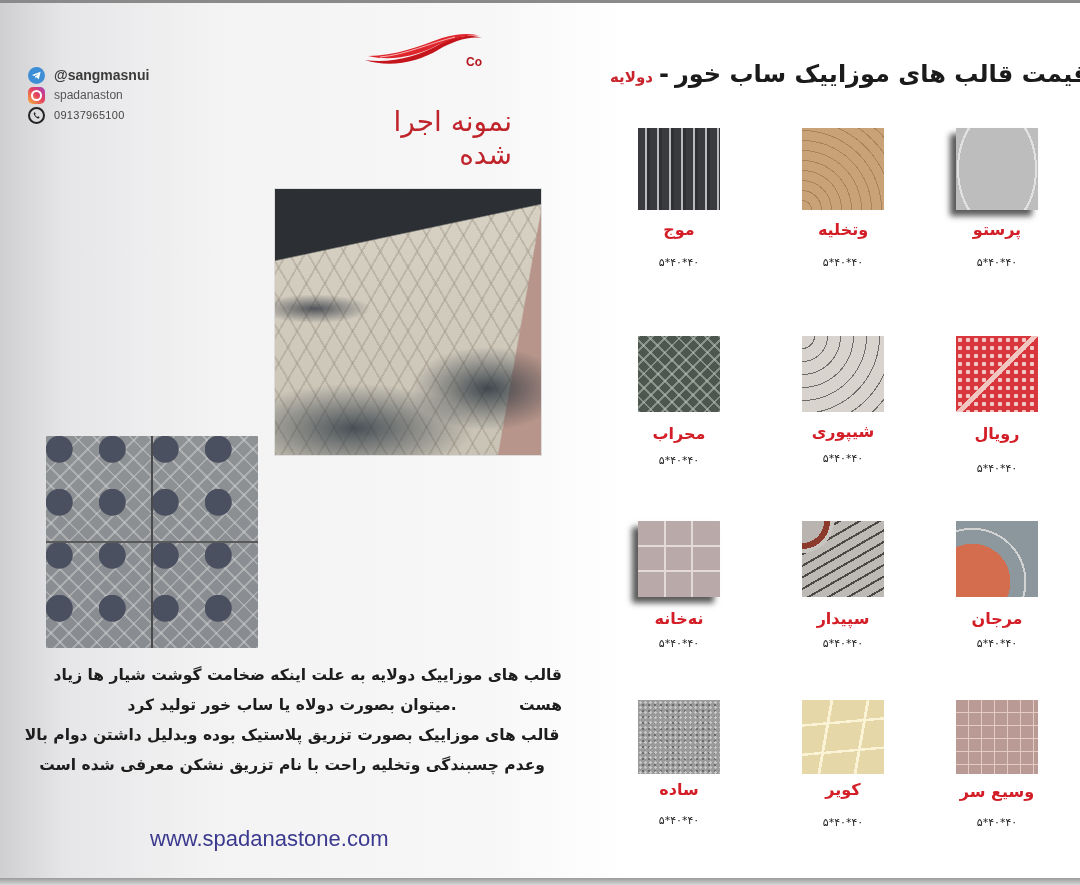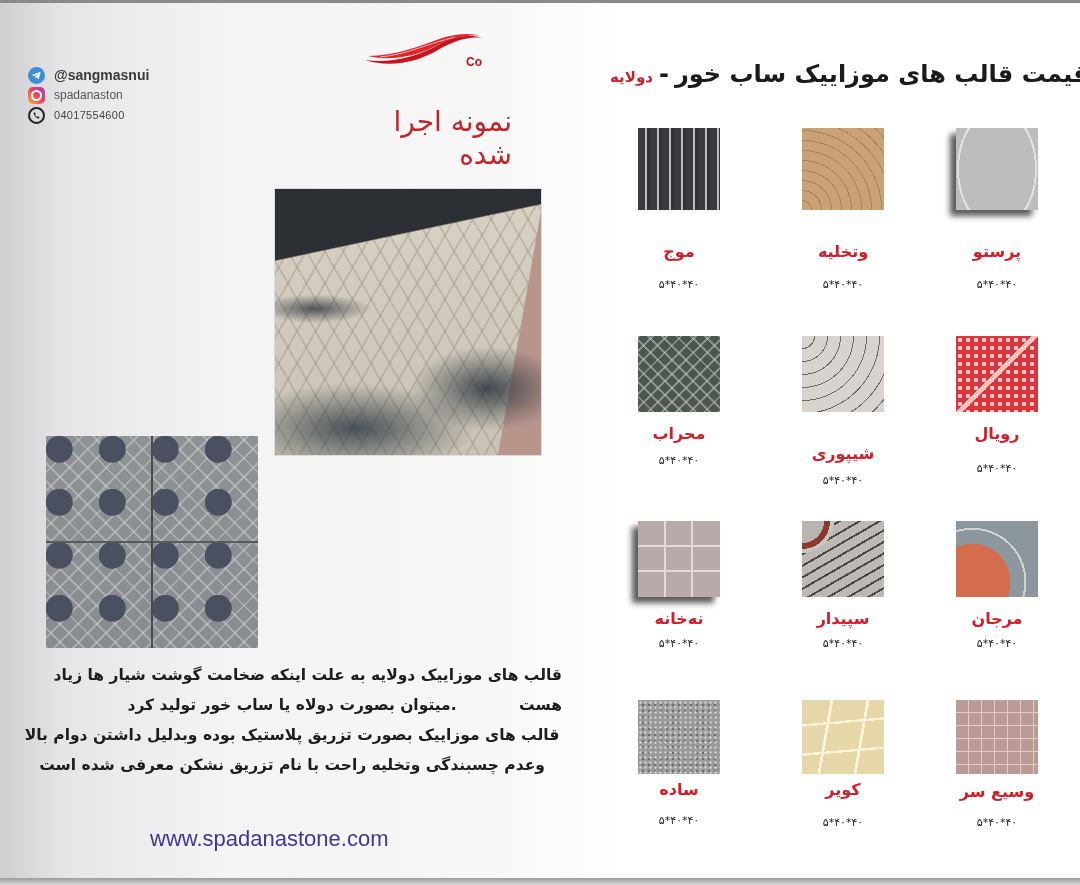--- a/index.html
+++ b/index.html
@@ -65,21 +65,21 @@
   
   .title { position: absolute; left: 610px; top: 60px; width: 500px; direction: rtl; text-align: left; white-space: nowrap; }
   .title-main { font-size: 24px; font-weight: bold; color: #1b1b1b; }
   .title-dash { font-size: 24px; font-weight: bold; color: #1b1b1b; margin: 0 6px; }
   .title-sub { font-size: 15px; font-weight: bold; color: #c8222a; }
 
   
   .tile-cell { position: absolute; width: 150px; text-align: center; }
   .swatch { width: 82px; height: 82px; margin: 0 auto; }
   .swatch.shadow { box-shadow: -6px 6px 6px rgba(0,0,0,.65); }
-  .tile-name { direction: rtl; color: #d41e27; font-weight: bold; font-size: 16px; margin-top: 32px; height: 22px; }
+  .tile-name { direction: rtl; color: #d41e27; font-weight: bold; font-size: 16px; margin-top: 10px; height: 22px; }
   .tile-size { direction: rtl; color: #222; font-size: 11px; font-weight: normal; letter-spacing: 1px; margin-top: 14px; }
 
   .sw-moj { background: repeating-linear-gradient(90deg, #3a3b3e 0 7px, #b9babb 7px 9px, #2f3033 9px 12px); }
   .sw-atlasi { background: repeating-radial-gradient(circle at 0% 100%, #c9a277 0 9px, #a9835c 9px 10px), #c4a078; }
   .sw-presto { background: radial-gradient(ellipse 40px 60px at 50% 50%, rgba(0,0,0,0) 0 38px, #e1e1e1 38px 40px, rgba(0,0,0,0) 40px), #bdbdbe; }
   .sw-mehrab { background: repeating-linear-gradient(45deg, rgba(185,195,185,.55) 0 2px, rgba(0,0,0,0) 2px 10px), repeating-linear-gradient(-45deg, rgba(185,195,185,.55) 0 2px, rgba(0,0,0,0) 2px 10px), #4e5650; }
   .sw-sheypuri { background: repeating-radial-gradient(circle at 0% 0%, #d9d3cd 0 12px, #6c6a68 12px 13px), #d8d2cc; }
   .sw-royal { background: radial-gradient(circle, #f2c9c6 0 2px, rgba(0,0,0,0) 2.5px) 0 0 / 8px 8px, linear-gradient(135deg, #d9373e 0 48%, #f0c3bd 48% 52%, #d8353c 52%); }
   .sw-nohkhane { background: linear-gradient(90deg, rgba(0,0,0,0) 32%, #e4d9d9 32% 34%, rgba(0,0,0,0) 34% 65%, #e4d9d9 65% 67%, rgba(0,0,0,0) 67%), linear-gradient(180deg, rgba(0,0,0,0) 32%, #e4d9d9 32% 34%, rgba(0,0,0,0) 34% 65%, #e4d9d9 65% 67%, rgba(0,0,0,0) 67%), #b9a9a9; }
   .sw-spider { background: radial-gradient(circle at 0% 0%, #b9b4b0 0 22px, #8c3a2c 22px 28px, #c8c4c0 28px 32px, rgba(0,0,0,0) 32px), repeating-linear-gradient(150deg, #bdb9b5 0 8px, #4b4846 8px 10px); }
@@ -105,21 +105,21 @@
   <div class="contact-row">
     <span class="c-icon ig"></span>
     <span class="c-text c-small">spadanaston</span>
   </div>
   <div class="contact-row">
     <span class="c-icon wa">
       <svg width="9" height="9" viewBox="0 0 24 24">
           <path d="M6 3 C4 5 4 9 8 14 C12 19 16 21 19 19 L20 16 L16 14 L14 16 C11 15 9 12 8 10 L10 8 L8 4 Z" fill="#222"></path>
         </svg>
     </span>
-    <span class="c-text c-phone">04017554600</span>
+    <span class="c-text c-phone">09137965100</span>
   </div>
 </div>
 
 <div class="logo">
   <svg width="125" height="40" viewBox="0 0 125 40">
     <path d="M5 30 C30 34 60 26 80 14 C95 6 110 4 122 8 C108 6 92 12 78 20 C58 32 30 38 5 30 Z" fill="#c4141c"></path>
     <path d="M8 26 C35 26 60 16 82 8 C98 3 112 3 120 6 C104 4 88 10 72 18 C52 27 30 31 8 26 Z" fill="#e0262d"></path>
     <path d="M20 27 C45 25 70 13 95 7" stroke="#f5b5b5" stroke-width="1" fill="none"></path>
   </svg>
 </div>

